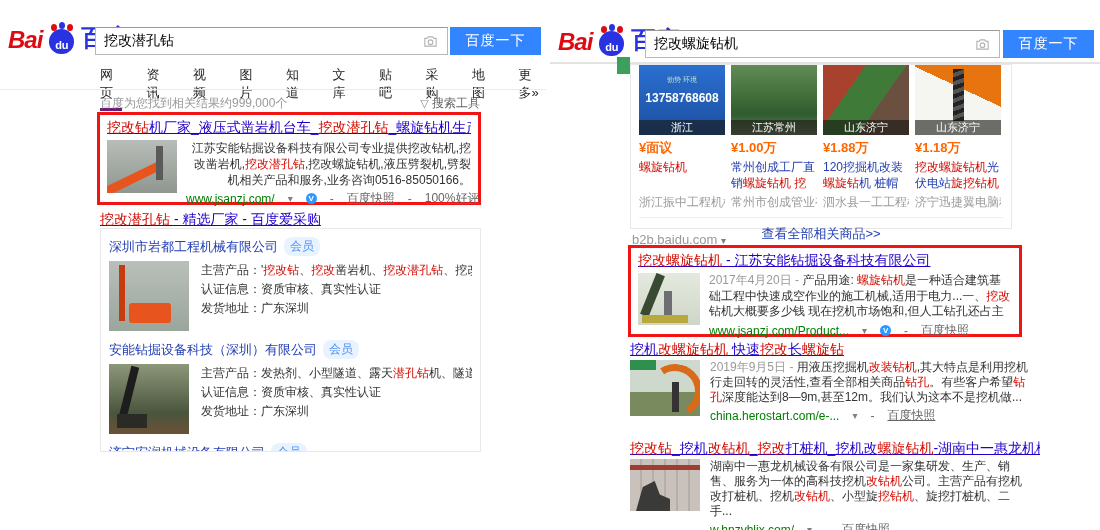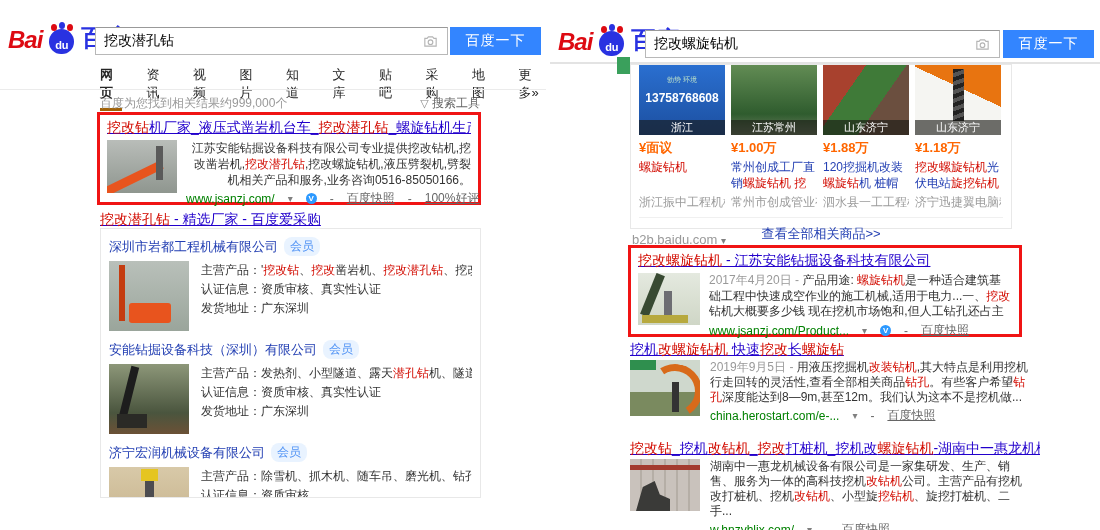--- a/index.html
+++ b/index.html
@@ -24,21 +24,21 @@
         display:flex;align-items:center;background:#fff;box-sizing:border-box;}
   .sbox input{border:none;outline:none;flex:1;font-size:14px;padding:0 0 0 8px;color:#000;
         font-family:inherit;background:transparent;}
   .cam{flex:none;margin-right:8px;display:flex;}
   .sbtn{position:absolute;height:28px;width:91px;background:#3385ff;color:#fff;border:none;
         font-size:14px;cursor:pointer;font-family:inherit;letter-spacing:1px;}
 
   
   .tabs{position:absolute;left:100px;top:66px;display:flex;gap:25px;font-size:13px;color:#262626;}
   .tab{cursor:pointer;padding-bottom:6px;}
-  .tab.active{font-weight:bold;border-bottom:3px solid #a16207;}
+  .tab.active{font-weight:normal;border-bottom:3px solid #701a75;}
   .navline{position:absolute;left:0;right:0;top:89px;height:1px;background:#ebebeb;}
   .countrow{position:absolute;left:100px;right:66px;top:95px;font-size:12px;color:#999;
         display:flex;justify-content:space-between;}
   .tools{color:#666;cursor:pointer;}
   .funnel{color:#8c8c8c;font-size:11px;}
 
   
   .rtitle{font-size:14px;color:#2200cc;text-decoration:underline;cursor:pointer;
         white-space:nowrap;overflow:hidden;display:block;}
   .hl{color:#d20b01;}
@@ -49,21 +49,21 @@
   .urlline .caret{color:#808080;font-size:10px;}
   .snap{color:#666;text-decoration:underline;cursor:pointer;}
   .dash{color:#666;}
   .vbadge{width:11px;height:11px;border-radius:50%;background:#2c99ff;color:#fff;font-size:8px;
         font-weight:bold;display:inline-flex;align-items:center;justify-content:center;flex:none;}
   .redbox{position:absolute;border:3px solid #f01414;box-sizing:border-box;background:#fff;
         padding:4px 7px;}
   .thumb{flex:none;position:relative;overflow:hidden;cursor:pointer;}
 
   
-  .companybox{position:absolute;left:100px;top:228px;width:381px;height:270px;
+  .companybox{position:absolute;left:100px;top:228px;width:381px;height:224px;
         border:1px solid #e8e8e8;box-sizing:border-box;padding:8px 8px 0 8px;overflow:hidden;}
   .comp{margin-bottom:9px;}
   .compname{font-size:13px;color:#2440b3;cursor:pointer;display:flex;align-items:center;gap:6px;}
   .memb{font-size:12px;color:#5193f5;background:#e9f3ff;border-radius:8px;padding:1px 6px;}
   .comprow{display:flex;gap:12px;margin-top:5px;}
   .compinfo{font-size:12px;color:#333;line-height:19px;min-width:0;}
   .compinfo div{white-space:nowrap;overflow:hidden;}
 
   
   .prodbox{position:absolute;left:80px;top:64px;width:382px;height:165px;

